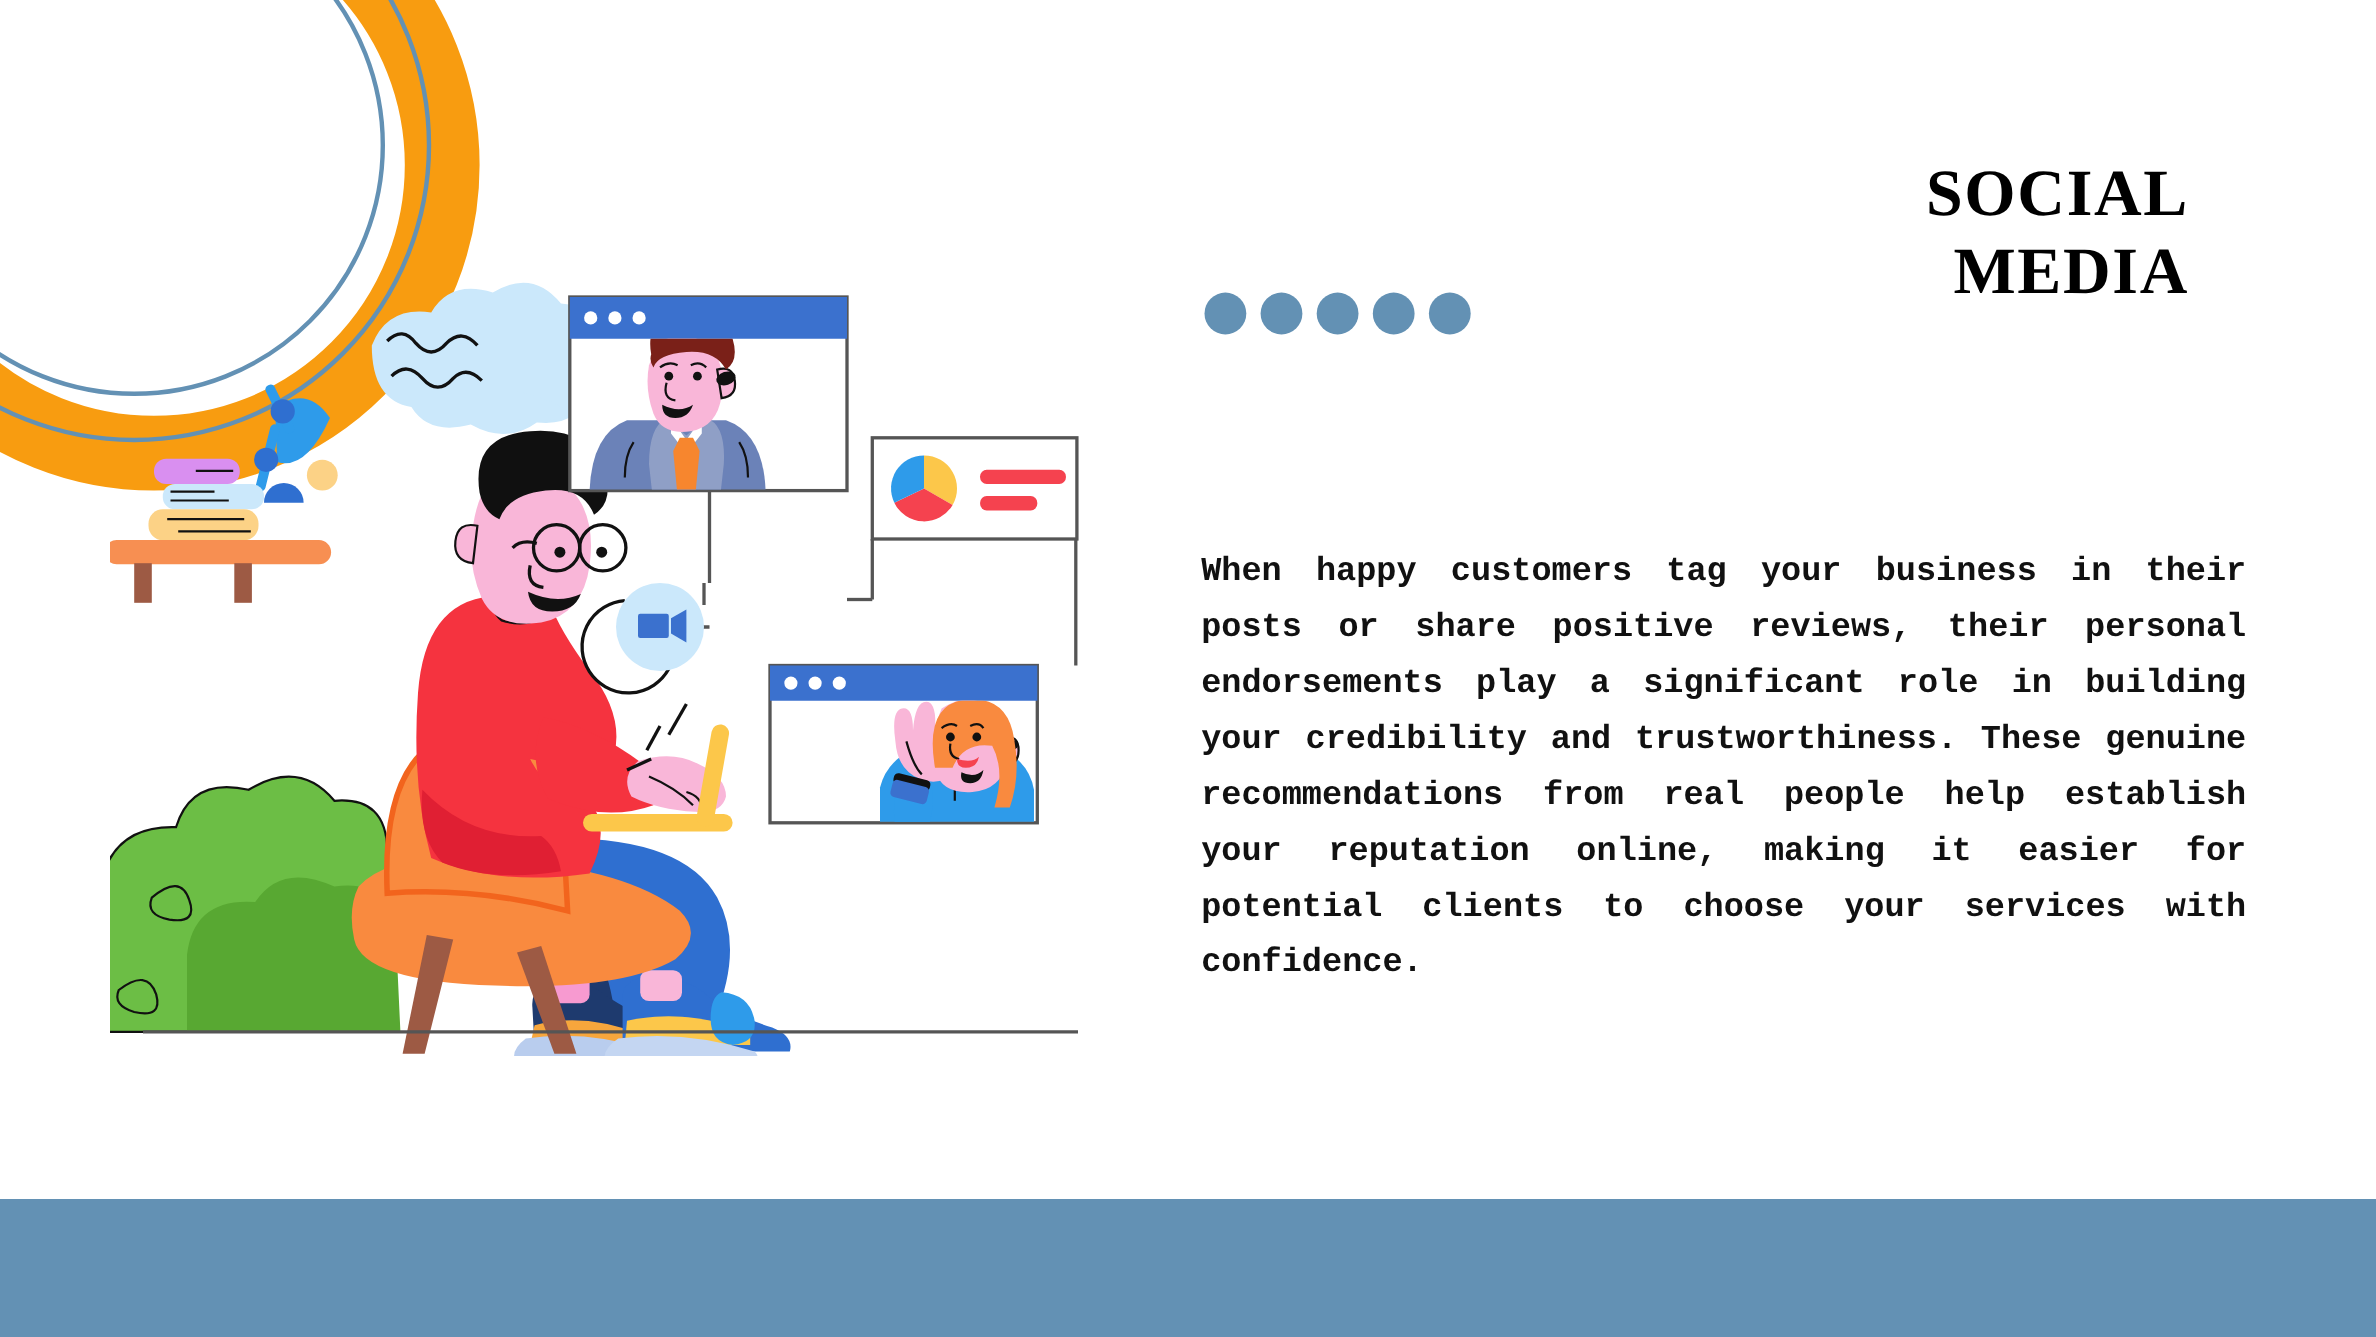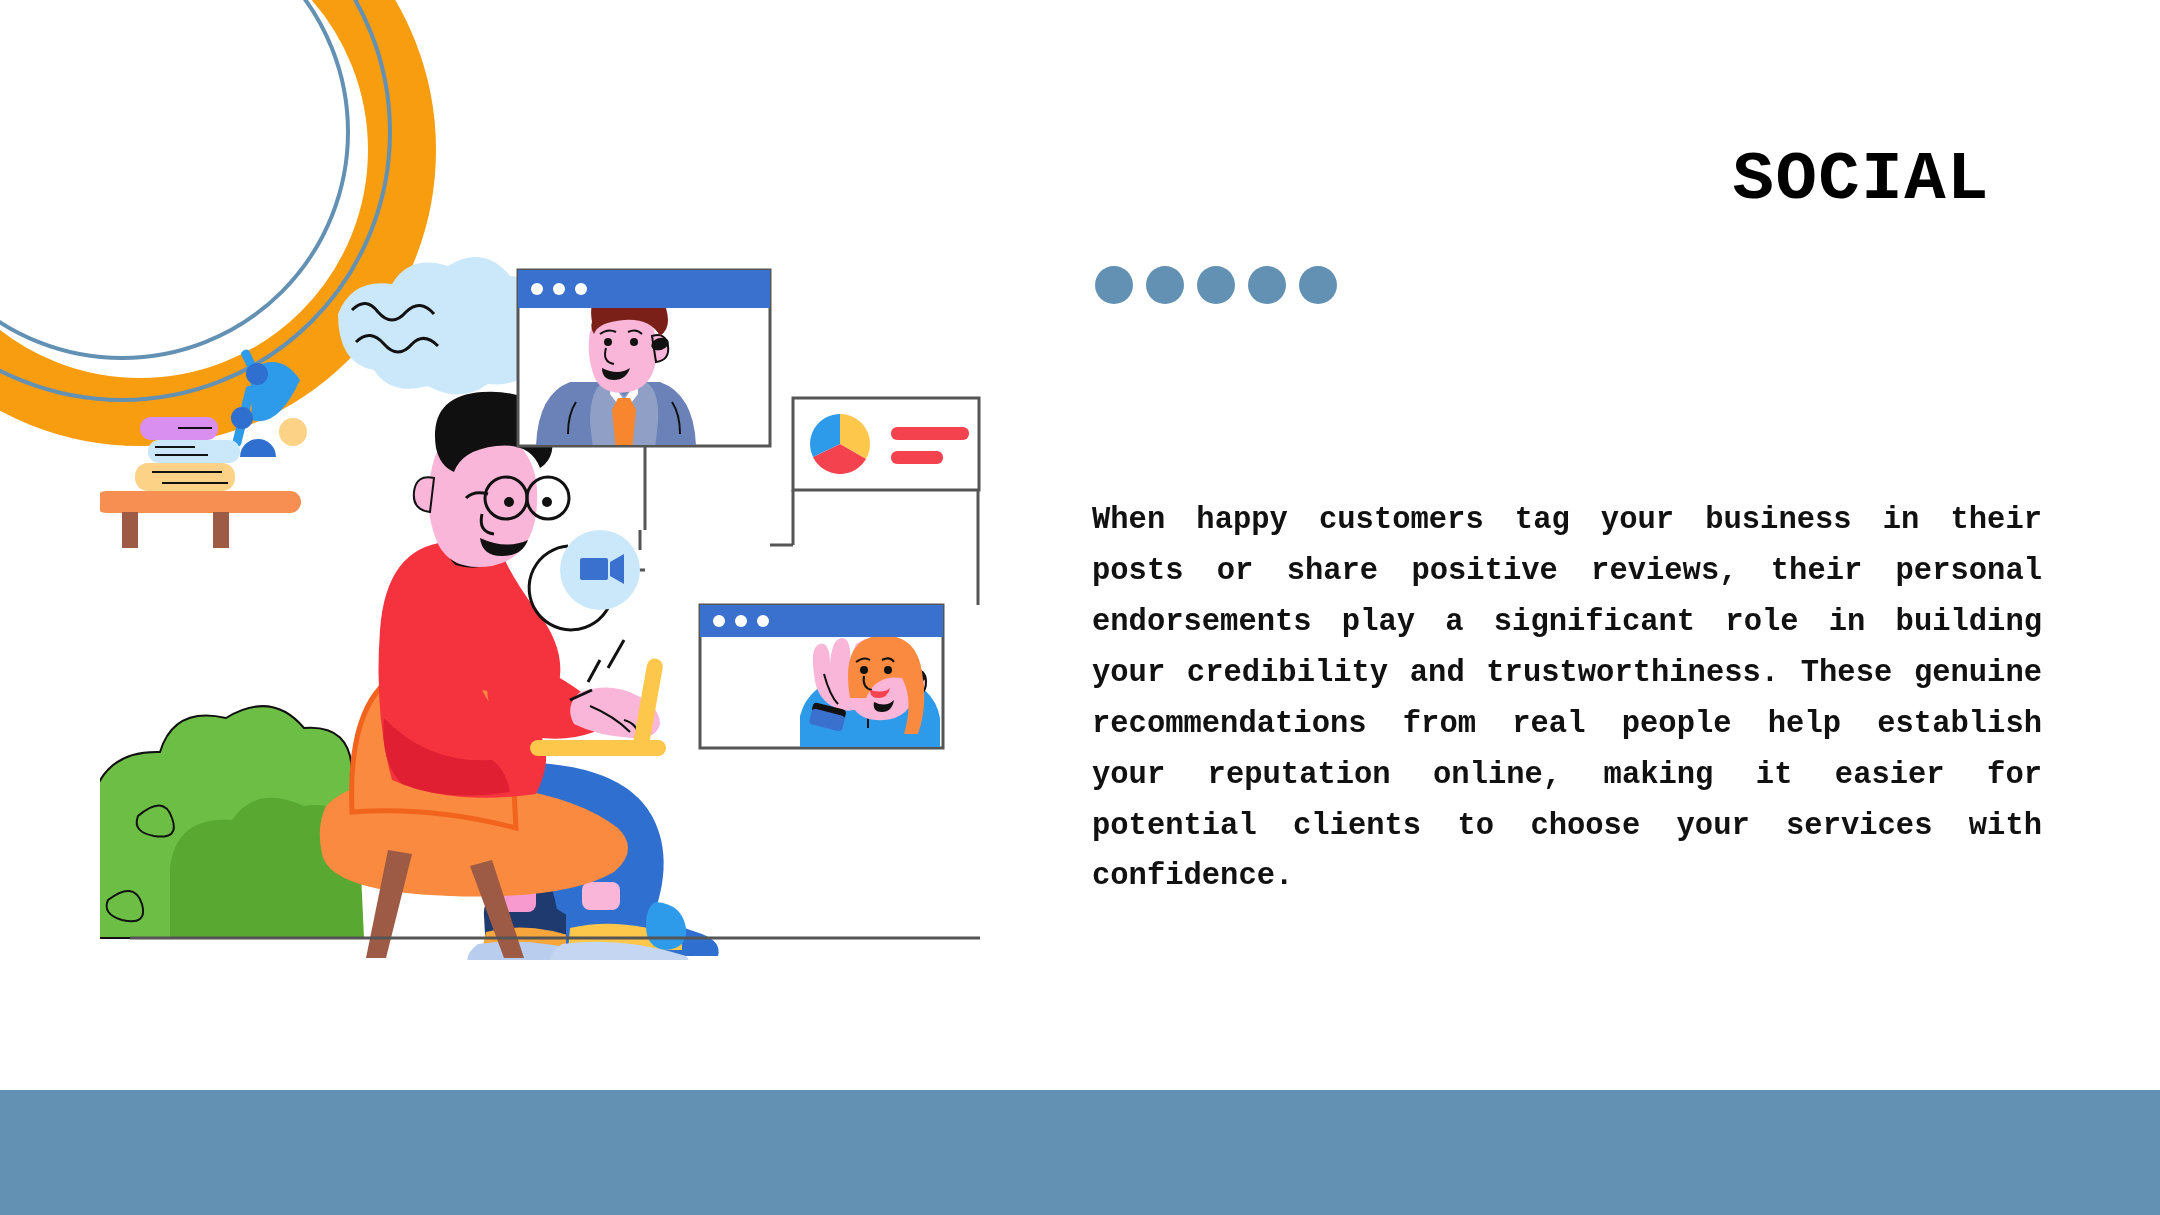--- a/index.html
+++ b/index.html
@@ -50,23 +50,23 @@
 
   
   .title-block {
     position: absolute;
     left: 1090px;
     top: 140px;
     width: 900px;
     text-align: right;
   }
   .title-line {
-    font-family: Liberation Mono, monospace;
+    font-family: Liberation Serif, serif;
     font-weight: bold;
-    font-size: 69px;
+    font-size: 60px;
     line-height: 1.18;
     letter-spacing: 1.5px;
     color: #000000;
     margin: 0;
     white-space: nowrap;
   }
 
   
   .body-block {
     position: absolute;
@@ -121,20 +121,21 @@
   <div class="dots-row">
     <span class="dot"></span>
     <span class="dot"></span>
     <span class="dot"></span>
     <span class="dot"></span>
     <span class="dot"></span>
   </div>
 
   <div class="title-block">
     <p class="title-line">SOCIAL</p>
+    <p class="title-line">MEDIA</p>
   </div>
 
   <div class="body-block">
     <p class="body-text">When happy customers tag your business in their posts or share positive reviews, their personal endorsements play a significant role in building your credibility and trustworthiness. These genuine recommendations from real people help establish your reputation online, making it easier for potential clients to choose your services with confidence.</p>
   </div>
 
   <div class="illustration">
     <svg viewBox="0 0 900 710" width="900" height="710" aria-hidden="true">
 
       <g stroke="#555555" stroke-width="3" fill="none">

